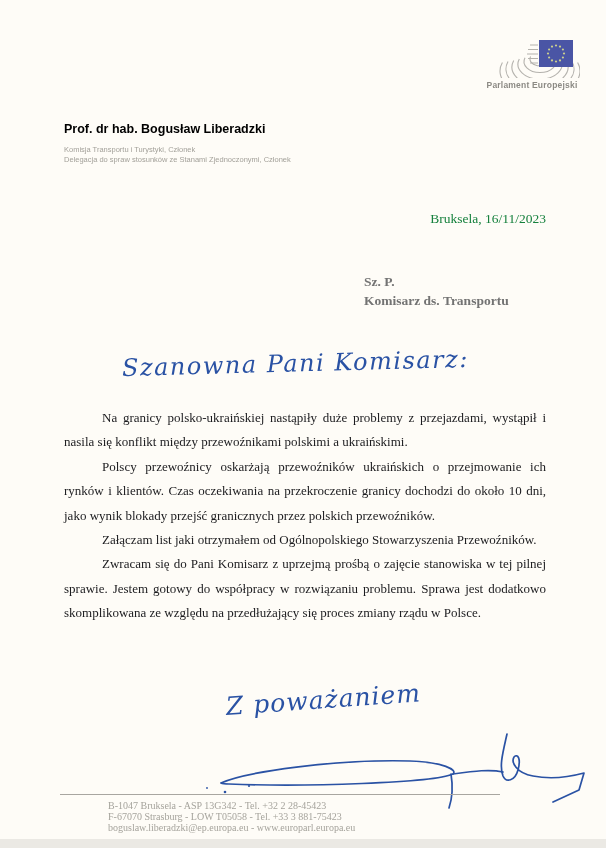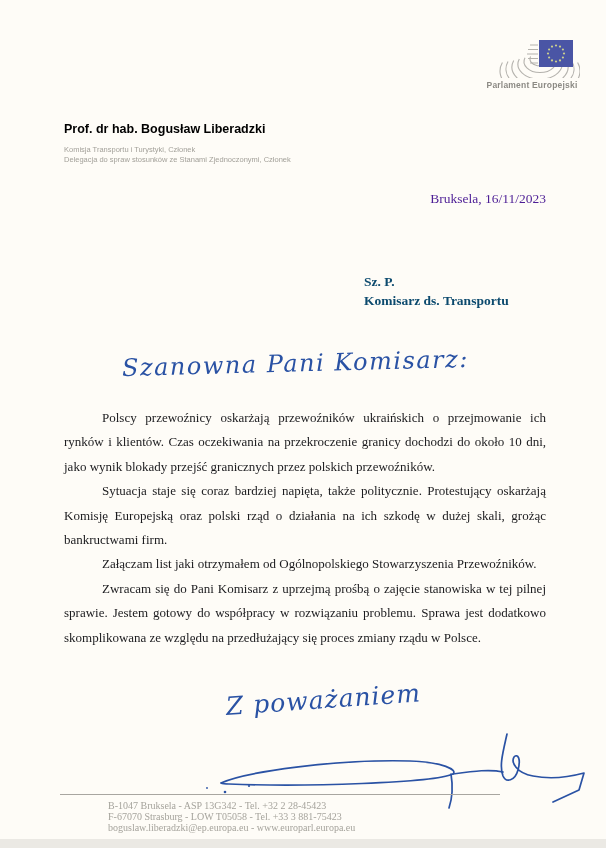--- a/index.html
+++ b/index.html
@@ -17,25 +17,25 @@
     font-family:"Liberation Sans", sans-serif;
     font-size:8.5px; font-weight:bold; letter-spacing:.2px;
     color:#8c8a84; text-align:center; margin-top:2px;
   }
 
   .sender { position:absolute; left:64px; top:122px;
     font-family:"Liberation Sans", sans-serif; }
   .sender-name { font-size:12.5px; font-weight:bold; color:#000000; margin:0 0 9px 0; }
   .sender-role { font-size:7.5px; line-height:10.2px; color:#a3a19a; }
 
-  .dateline { position:absolute; left:0; top:191px; width:546px;
-    text-align:right; font-size:13.5px; color:#4c1d95; }
+  .dateline { position:absolute; left:0; top:211px; width:546px;
+    text-align:right; font-size:13.5px; color:#15803d; }
 
   .recipient { position:absolute; left:364px; top:273px;
-    font-size:13.5px; font-weight:bold; line-height:18.6px; color:#0c4a6e; }
+    font-size:13.5px; font-weight:bold; line-height:18.6px; color:#737373; }
 
   
   .hand {
     font-family:"DejaVu Serif", serif; font-style:italic;
     color:#2a52a4;
   }
   .salutation {
     position:absolute; left:122px; top:354px;
     font-size:24px; letter-spacing:1.5px;
     transform:rotate(-1.5deg); transform-origin:left center;
@@ -109,22 +109,22 @@
   <div class="dateline">Bruksela, 16/11/2023</div>
 
   <div class="recipient">
     <div>Sz. P.</div>
     <div>Komisarz ds. Transportu</div>
   </div>
 
   <div class="hand salutation">Szanowna Pani Komisarz:</div>
 
   <div class="letter-body">
+    <p>Na granicy polsko-ukraińskiej nastąpiły duże problemy z przejazdami, wystąpił i nasila się konflikt między przewoźnikami polskimi a ukraińskimi.</p>
     <p>Polscy przewoźnicy oskarżają przewoźników ukraińskich o przejmowanie ich rynków i klientów. Czas oczekiwania na przekroczenie granicy dochodzi do około 10 dni, jako wynik blokady przejść granicznych przez polskich przewoźników.</p>
-    <p>Sytuacja staje się coraz bardziej napięta, także politycznie. Protestujący oskarżają Komisję Europejską oraz polski rząd o działania na ich szkodę w dużej skali, grożąc bankructwami firm.</p>
     <p>Załączam list jaki otrzymałem od Ogólnopolskiego Stowarzyszenia Przewoźników.</p>
     <p>Zwracam się do Pani Komisarz z uprzejmą prośbą o zajęcie stanowiska w tej pilnej sprawie. Jestem gotowy do współpracy w rozwiązaniu problemu. Sprawa jest dodatkowo skomplikowana ze względu na przedłużający się proces zmiany rządu w Polsce.</p>
   </div>
 
   <div class="hand closing">Z poważaniem</div>
 
   <svg class="signature-svg" width="410" height="92" viewBox="0 0 410 92">
     <g stroke="#2a52a4" stroke-width="1.7" fill="none" stroke-linecap="round" stroke-linejoin="round">
       <path d="M 36,57 C 60,46 150,33 225,35 C 258,36 273,44 268,48
                C 248,57 120,61 44,58 C 42,58 38,58 36,57"></path>

